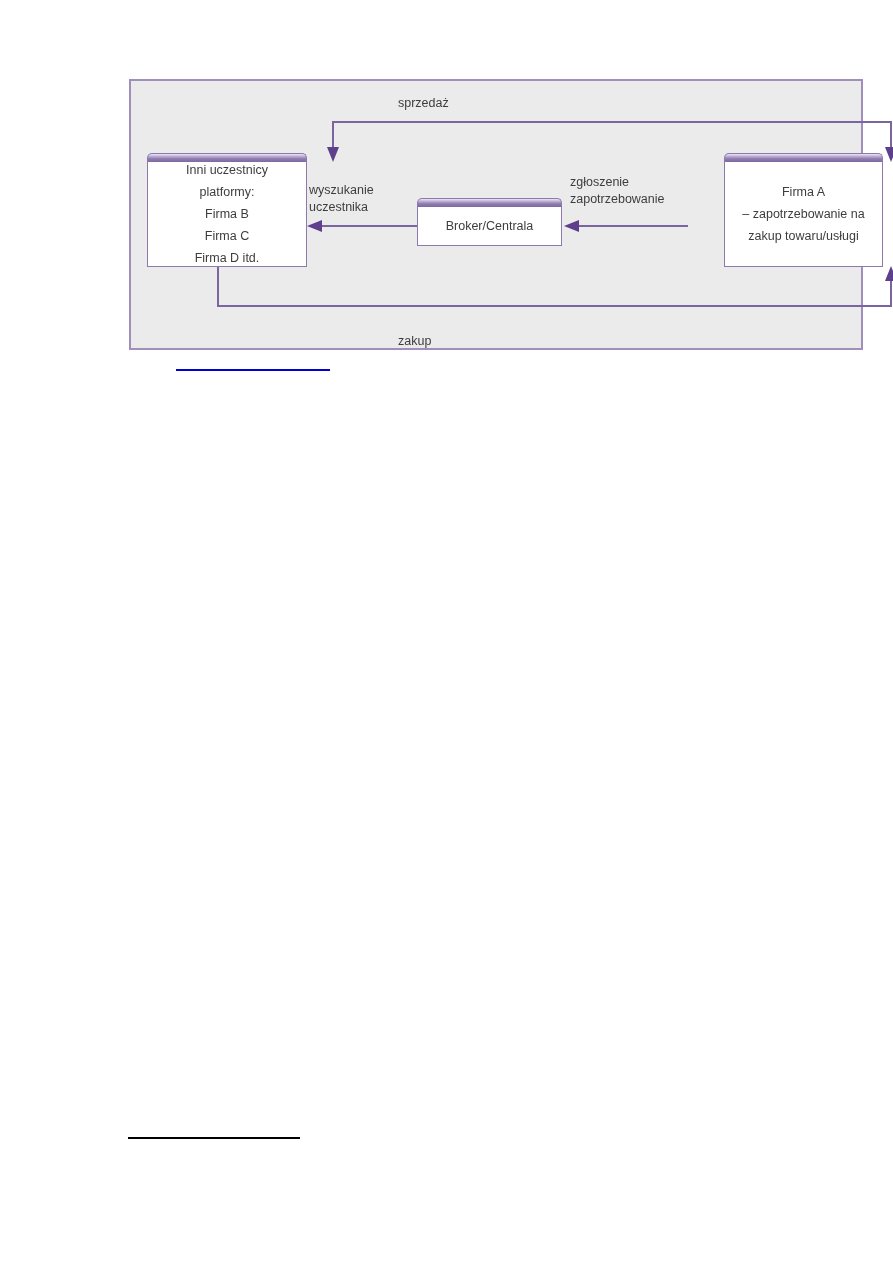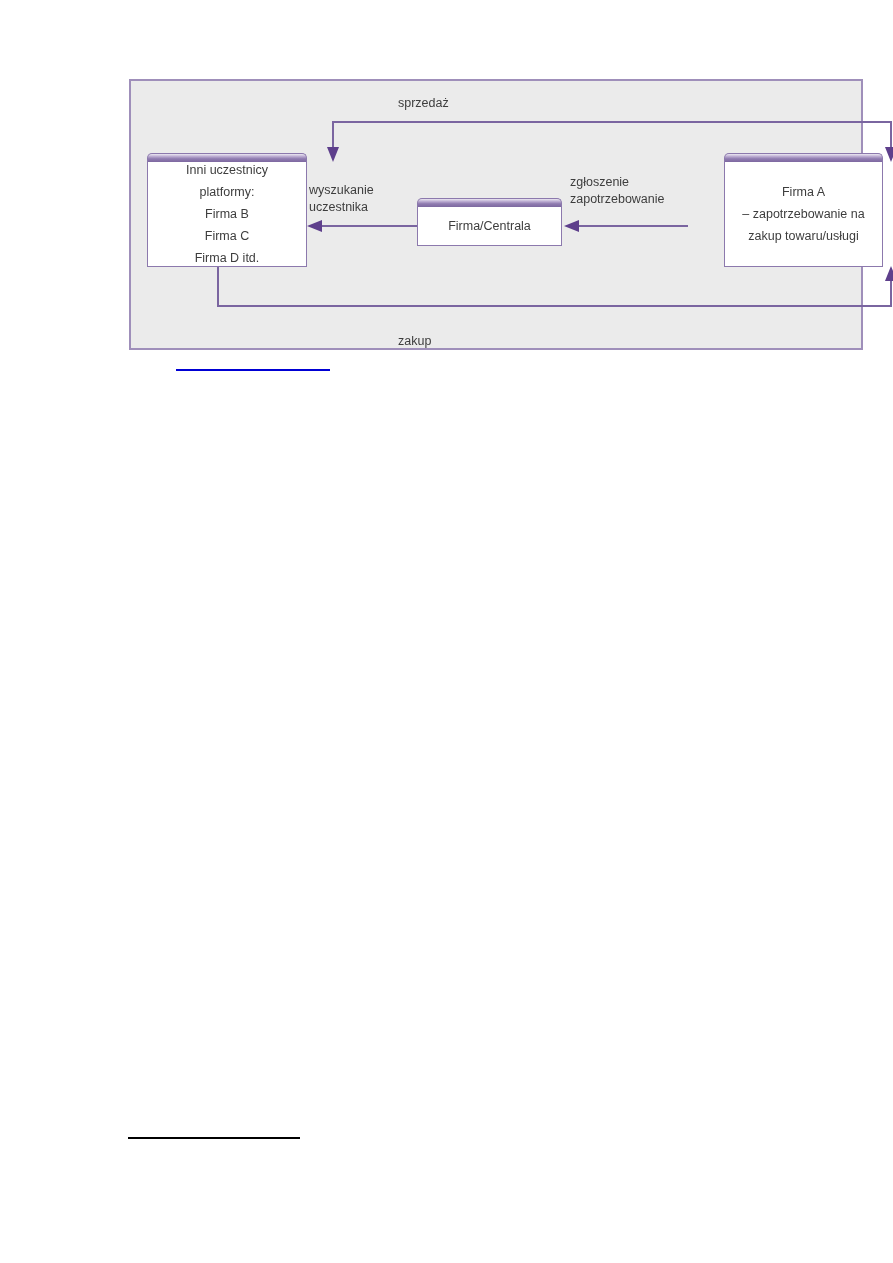--- a/index.html
+++ b/index.html
@@ -177,21 +177,21 @@
     <div class="node-cap"></div>
     <div class="node-label">Inni uczestnicy
 platformy:
 Firma B
 Firma C
 Firma D itd.</div>
   </div>
 
   <div class="node" id="node-broker">
     <div class="node-cap"></div>
-    <div class="node-label">Firma/Centrala</div>
+    <div class="node-label">Broker/Centrala</div>
   </div>
 
   <div class="node" id="node-firma-a">
     <div class="node-cap"></div>
     <div class="node-label">Firma A
 – zapotrzebowanie na
 zakup towaru/usługi</div>
   </div>
 
 </div>

